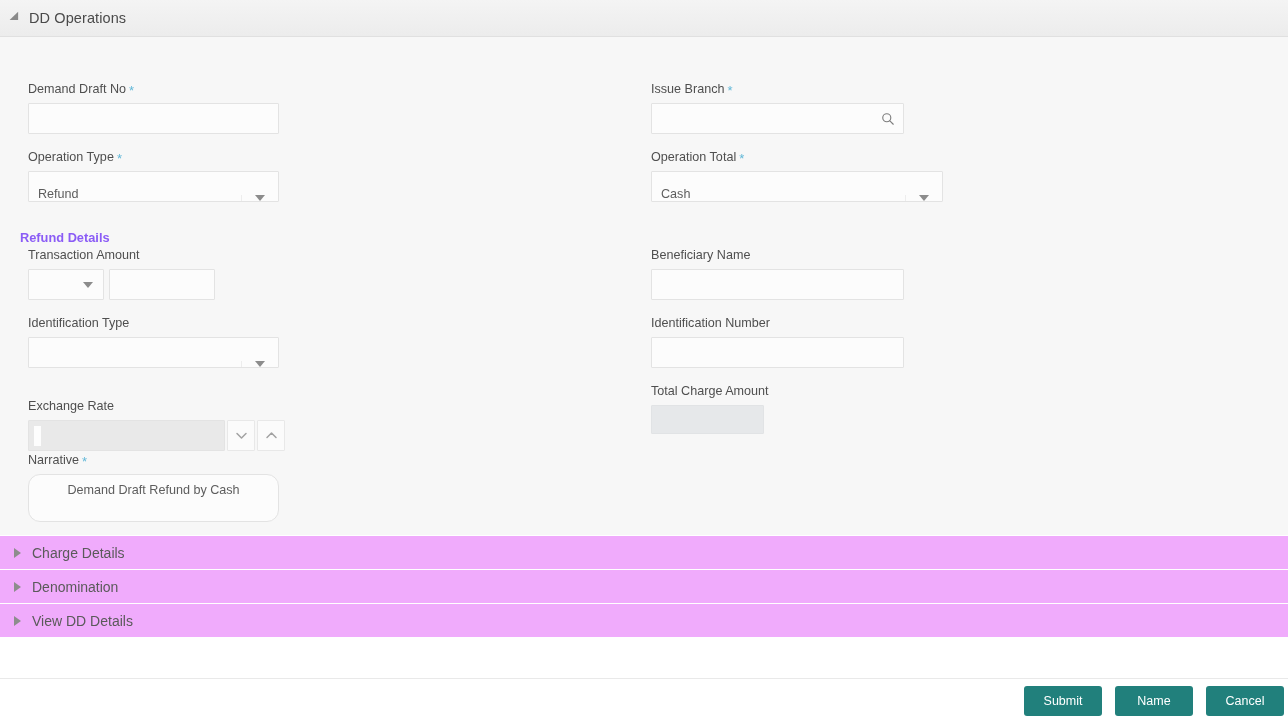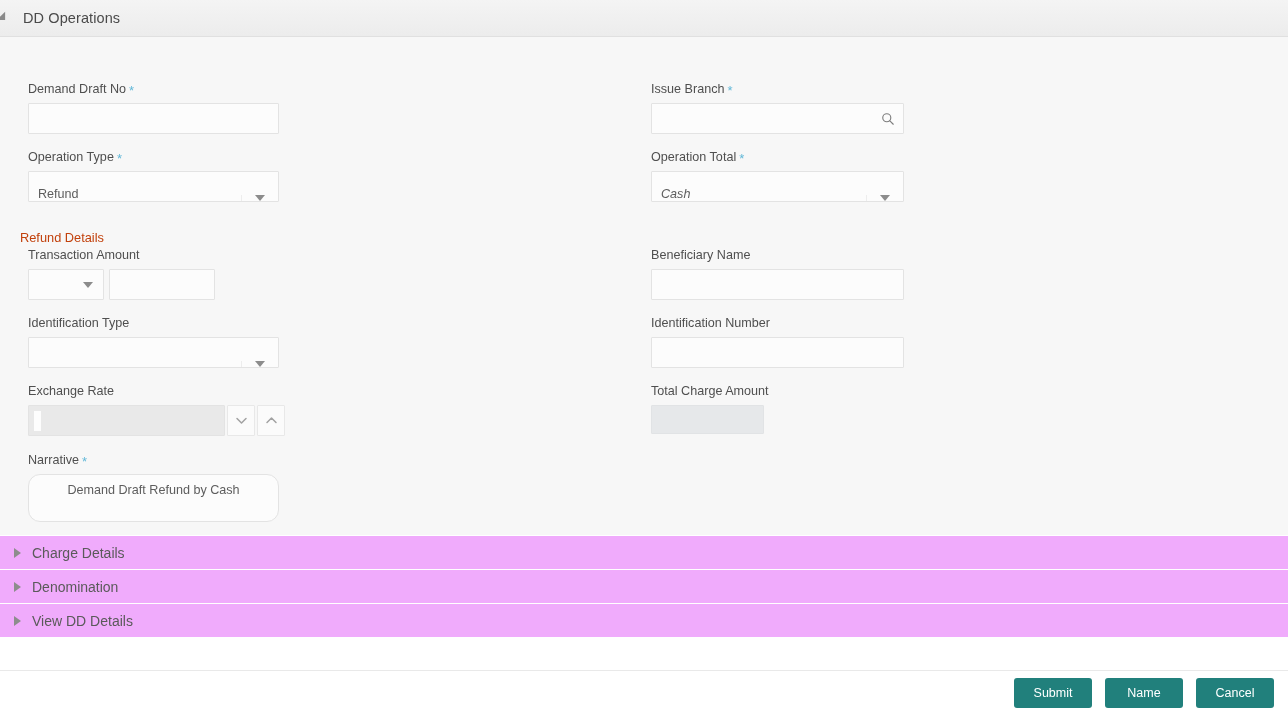--- a/index.html
+++ b/index.html
@@ -16,22 +16,22 @@
     overflow: hidden;
   }
 
   
   .panel-header {
     height: 37px;
     background: linear-gradient(#f4f4f4, #ececec);
     border-bottom: 1px solid #e0e0e0;
     display: flex;
     align-items: center;
-    box-sizing: border-box;
-    gap: 7px;
+    padding-left: 13px;
+    box-sizing: border-box;
   }
   .tri-expanded {
     width: 0; height: 0;
     border-left: 6px solid #8a8a8a;
     border-top: 6px solid transparent;
     border-bottom: 6px solid transparent;
     transform: rotate(45deg);
     margin-right: 10px;
     flex: none;
   }
@@ -211,22 +211,22 @@
     padding: 7px 22px;
     resize: none;
     outline: none;
     line-height: 16px;
     border-radius: 12px;
     text-align: center;
   }
 
   .section-subtitle {
     font-size: 12.8px;
-    font-weight: normal;
-    color: #c2410c;
+    font-weight: bold;
+    color: #8b5cf6;
     white-space: nowrap;
   }
 
   
   .accordion {
     height: 34px;
     background: #f0abfc;
     border-bottom: 1px solid #ffffff;
     display: flex;
     align-items: center;
@@ -243,28 +243,28 @@
   }
   .accordion-title {
     font-size: 14px;
     color: #5a5a5a;
   }
 
   
   .footer {
     position: absolute;
     left: 0; right: 0;
-    bottom: 12px;
+    bottom: 4px;
     height: 44px;
     background: #ffffff;
     border-top: 1px solid #e9e9e9;
     display: flex;
     align-items: center;
     justify-content: flex-end;
-    padding-right: 14px;
+    padding-right: 4px;
     box-sizing: border-box;
   }
   .btn {
     height: 30px;
     min-width: 78px;
     background: #21807c;
     color: #ffffff;
     border: none;
     border-radius: 3px;
     font-family: "Liberation Sans", sans-serif;
@@ -320,21 +320,21 @@
         </div>
       </div>
     </div>
   </div>
 
   <div class="form-row col-right" style="top:112px;">
     <div class="field">
       <div class="field-label">
         <span>Operation Total</span><span class="req">*</span>
       </div>
-      <div class="sel" style="width:253px;font-style:italic;">
+      <div class="sel" style="width:292px;">
         <div class="sel-value">Cash</div>
         <div class="sel-btn">
           <span class="caret-down"></span>
         </div>
       </div>
     </div>
   </div>
 
   <div class="form-row col-left" style="top:193px;">
     <div class="section-subtitle">Refund Details</div>
@@ -379,21 +379,21 @@
 
   <div class="form-row col-right" style="top:279px;">
     <div class="field">
       <div class="field-label">
         <span>Identification Number</span>
       </div>
       <input class="inp w253" type="text" value="" style="">
     </div>
   </div>
 
-  <div class="form-row col-left" style="top:347px;">
+  <div class="form-row col-left" style="top:362px;">
     <div class="field">
       <div class="field-label">
         <span>Exchange Rate</span>
       </div>
       <div class="spin-group">
         <div class="spin-inp">
           <span class="caret-block"></span>
         </div>
         <div class="spin-btn">
           <svg width="13" height="9" viewBox="0 0 13 9">

